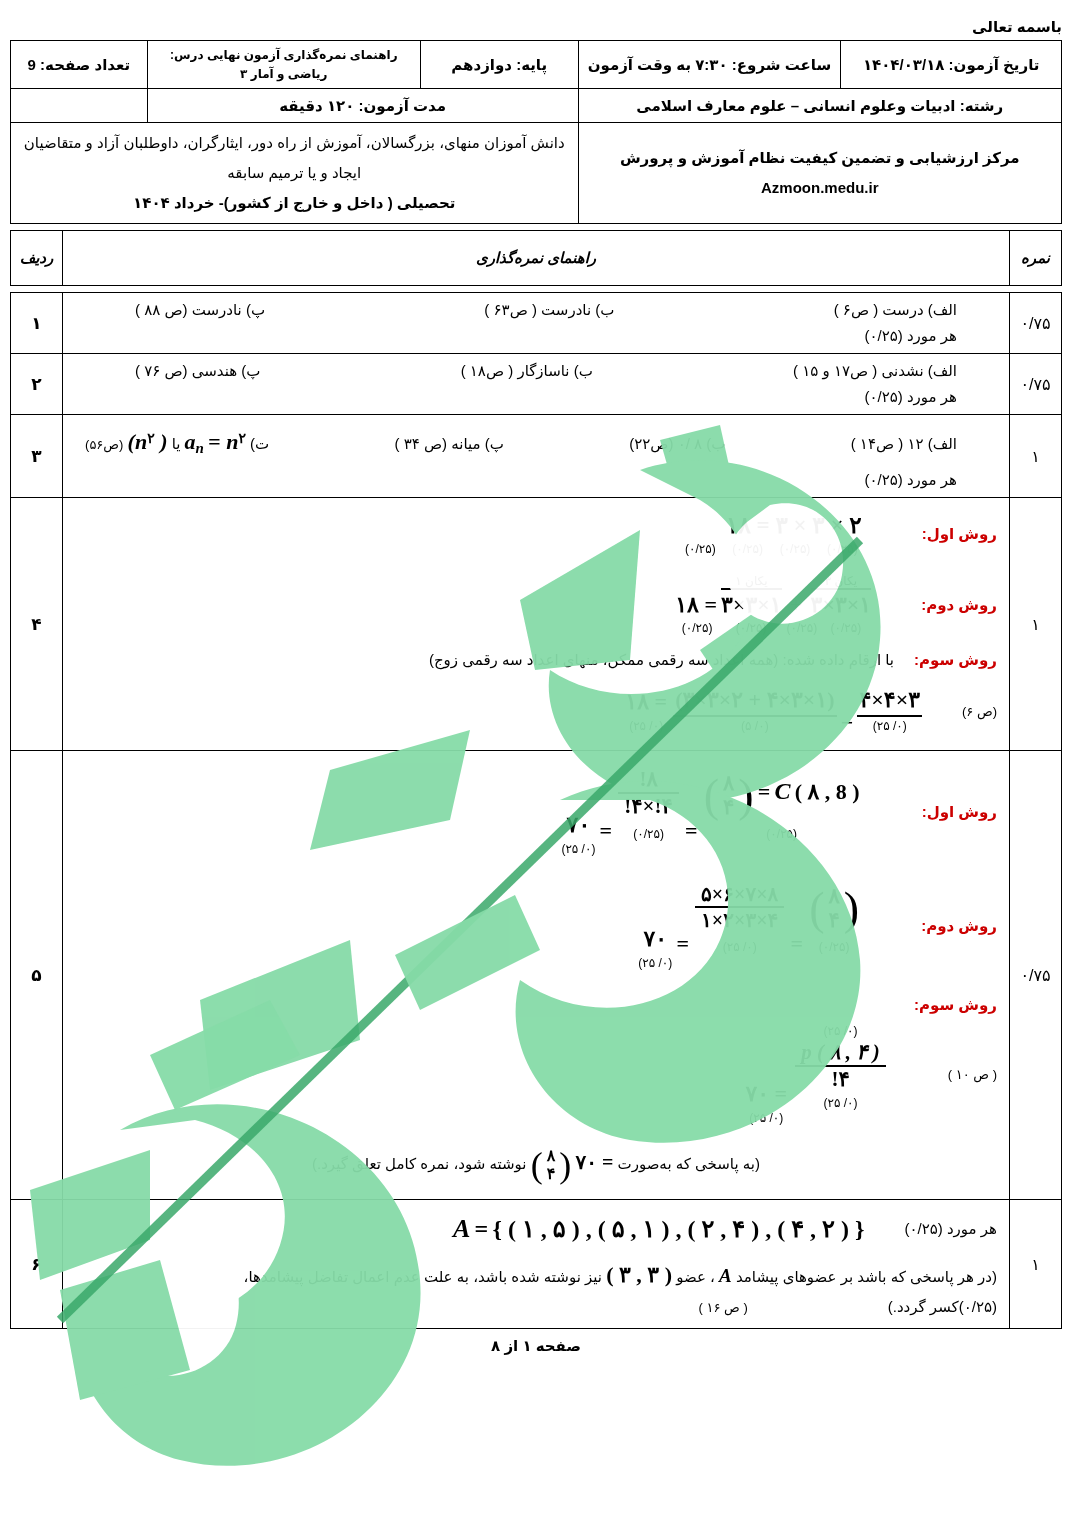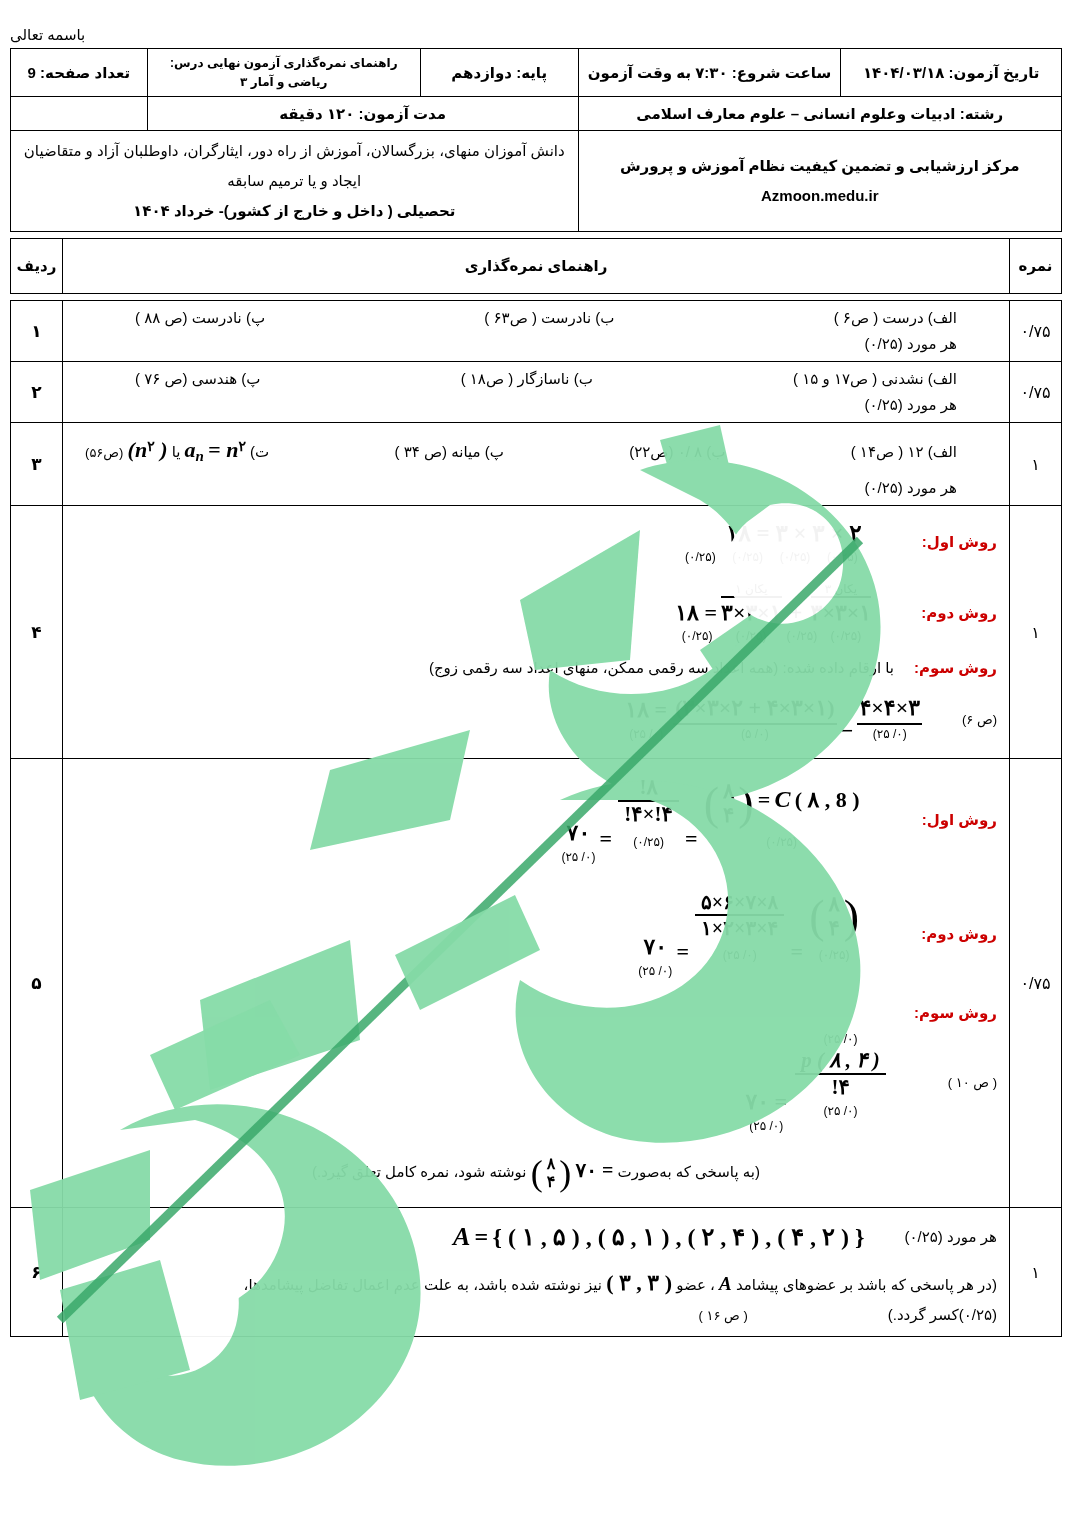--- a/index.html
+++ b/index.html
@@ -16,24 +16,24 @@
     overflow: hidden;
   }
   .page {
     position: relative;
     width: 1072px;
     height: 1535px;
     box-sizing: border-box;
     padding: 6px 10px 0 10px;
   }
   .bismillah {
-    text-align: left;
+    text-align: right;
     font-size: 15px;
-    font-weight: normal;
-    margin: 20px 0 4px 0;
+    font-weight: bold;
+    margin: 12px 0 4px 0;
   }
 
   
   table.hdr {
     width: 100%;
     border-collapse: collapse;
     table-layout: fixed;
     font-size: 15px;
   }
   table.hdr td {
@@ -54,20 +54,21 @@
     table-layout: fixed;
     font-size: 15px;
     margin-top: 6px;
   }
   table.colhead td {
     border: 1.6px solid #000;
     padding: 18px 4px;
     text-align: center;
     font-weight: bold;
     vertical-align: middle;
+    font-style: italic;
   }
 
   
   table.body {
     width: 100%;
     border-collapse: collapse;
     table-layout: fixed;
     margin-top: 6px;
     font-size: 15px;
   }
@@ -500,13 +501,14 @@
             <span>(۰/۲۵)کسر گردد.)</span>
             <span class="small">( ص ۱۶ )</span>
           </div>
         </td>
         <td class="col-row">۶</td>
       </tr>
 
     </tbody>
   </table>
 
+  <div class="footer">صفحه ۱ از ۸</div>
 </div>
 
 </body></html>

